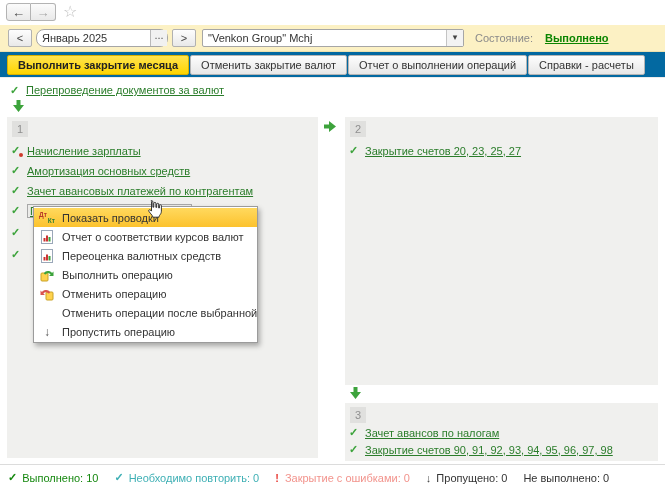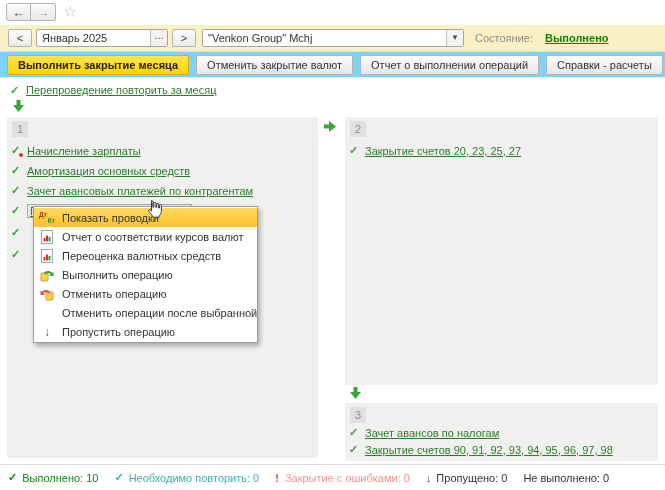--- a/index.html
+++ b/index.html
@@ -15,36 +15,36 @@
     display:flex;align-items:center;justify-content:center;font-size:13px;color:#4a4a4a;box-sizing:border-box;}
   .nav-btn.back{border-radius:3px 0 0 3px;}
   .nav-btn.fwd{border-radius:0 3px 3px 0;border-left:none;color:#a8a8a8;}
   .star{position:absolute;left:63px;top:2px;font-size:16px;color:#bfbfbf;}
   .win-title{position:absolute;left:88px;top:5px;font-size:13px;font-weight:bold;color:#262626;}
   
   .period-bar{position:absolute;top:25px;left:0;width:665px;height:27px;background:#fcf1c4;
     border-bottom:1px solid #ece0af;display:flex;align-items:center;padding-left:8px;box-sizing:border-box;}
   .pb-btn{width:24px;height:18px;border:1px solid #b1b1b1;border-radius:2px;background:linear-gradient(#fdfdfd,#e9e9e9);
     text-align:center;line-height:16px;color:#444;box-sizing:border-box;flex:none;}
-  .pb-input{position:relative;width:132px;height:18px;background:#fff;border:1px solid #a6a6a6;border-radius:2px;
+  .pb-input{position:relative;width:132px;height:18px;background:#fff;border:1px solid #a6a6a6;border-radius:8px;
     margin-left:4px;box-sizing:border-box;flex:none;}
   .pb-input .txt{position:absolute;left:5px;top:2px;white-space:nowrap;}
   .mini-btn{position:absolute;right:0;top:0;width:17px;height:16px;background:#f1f1f1;border-left:1px solid #b9b9b9;
     text-align:center;line-height:11px;color:#555;box-sizing:border-box;}
   .pb-next{margin-left:4px;}
   .org-combo{position:relative;width:262px;height:18px;background:#fff;border:1px solid #a6a6a6;border-radius:2px;
     margin-left:6px;box-sizing:border-box;flex:none;}
   .org-combo .txt{position:absolute;left:5px;top:2px;white-space:nowrap;}
   .combo-arrow{position:absolute;right:0;top:0;width:17px;height:16px;background:#f3f3f3;border-left:1px solid #c4c4c4;
     text-align:center;font-size:9px;line-height:15px;color:#444;box-sizing:border-box;}
   .state-label{margin-left:11px;color:#8a8a8a;}
   .state-value{margin-left:12px;color:#0b8500;font-weight:bold;text-decoration:underline;}
   
   .actions-row{position:absolute;top:52px;left:0;width:665px;height:26px;border-bottom:1px solid #ececec;
-    display:flex;align-items:center;padding-left:7px;box-sizing:border-box;gap:7px;background:#7dd3fc;}
+    display:flex;align-items:center;padding-left:7px;box-sizing:border-box;gap:1px;background:#0369a1;}
   .btn{height:20px;border:1px solid #b5b5b5;border-radius:2px;background:linear-gradient(#fdfdfd,#e7e7e7);
     padding:0 10px;line-height:18px;color:#333;box-sizing:border-box;white-space:nowrap;}
   .btn-primary{background:linear-gradient(#ffe44f,#fed500);border-color:#d8b200;font-weight:bold;color:#222;}
   
   .repost-row{position:absolute;top:82px;left:0;display:flex;align-items:center;padding-left:10px;height:16px;}
   .check{color:#3da33c;font-weight:bold;font-size:11px;width:16px;flex:none;position:relative;}
   .manual-dot{position:absolute;left:8px;bottom:0;width:4px;height:4px;background:#cf3a2c;border-radius:50%;}
   .op-link{color:#2b7d2b;text-decoration:underline;cursor:pointer;white-space:nowrap;}
   .op-link.focused{background:#ececea;border:1px solid #a8a8a8;padding:0 2px;}
   
@@ -123,21 +123,21 @@
 
 <div class="actions-row">
   <div class="btn btn-primary">Выполнить закрытие месяца</div>
   <div class="btn">Отменить закрытие валют</div>
   <div class="btn">Отчет о выполнении операций</div>
   <div class="btn">Справки - расчеты</div>
 </div>
 
 <div class="repost-row">
   <span class="check">✓</span>
-  <span class="op-link">Перепроведение повторить за месяц</span>
+  <span class="op-link">Перепроведение документов за валют</span>
 </div>
 
 <svg class="flow-arrow arrow-down-1" width="11" height="12" viewBox="0 0 11 12">
     <polygon points="3.5,0 7.5,0 7.5,5 11,5 5.5,12 0,5 3.5,5" fill="#3da33c"></polygon>
   </svg>
 
 <div class="panel panel1">
   <div class="num-box">1</div>
   <div class="ops">
     <div class="op-row">

